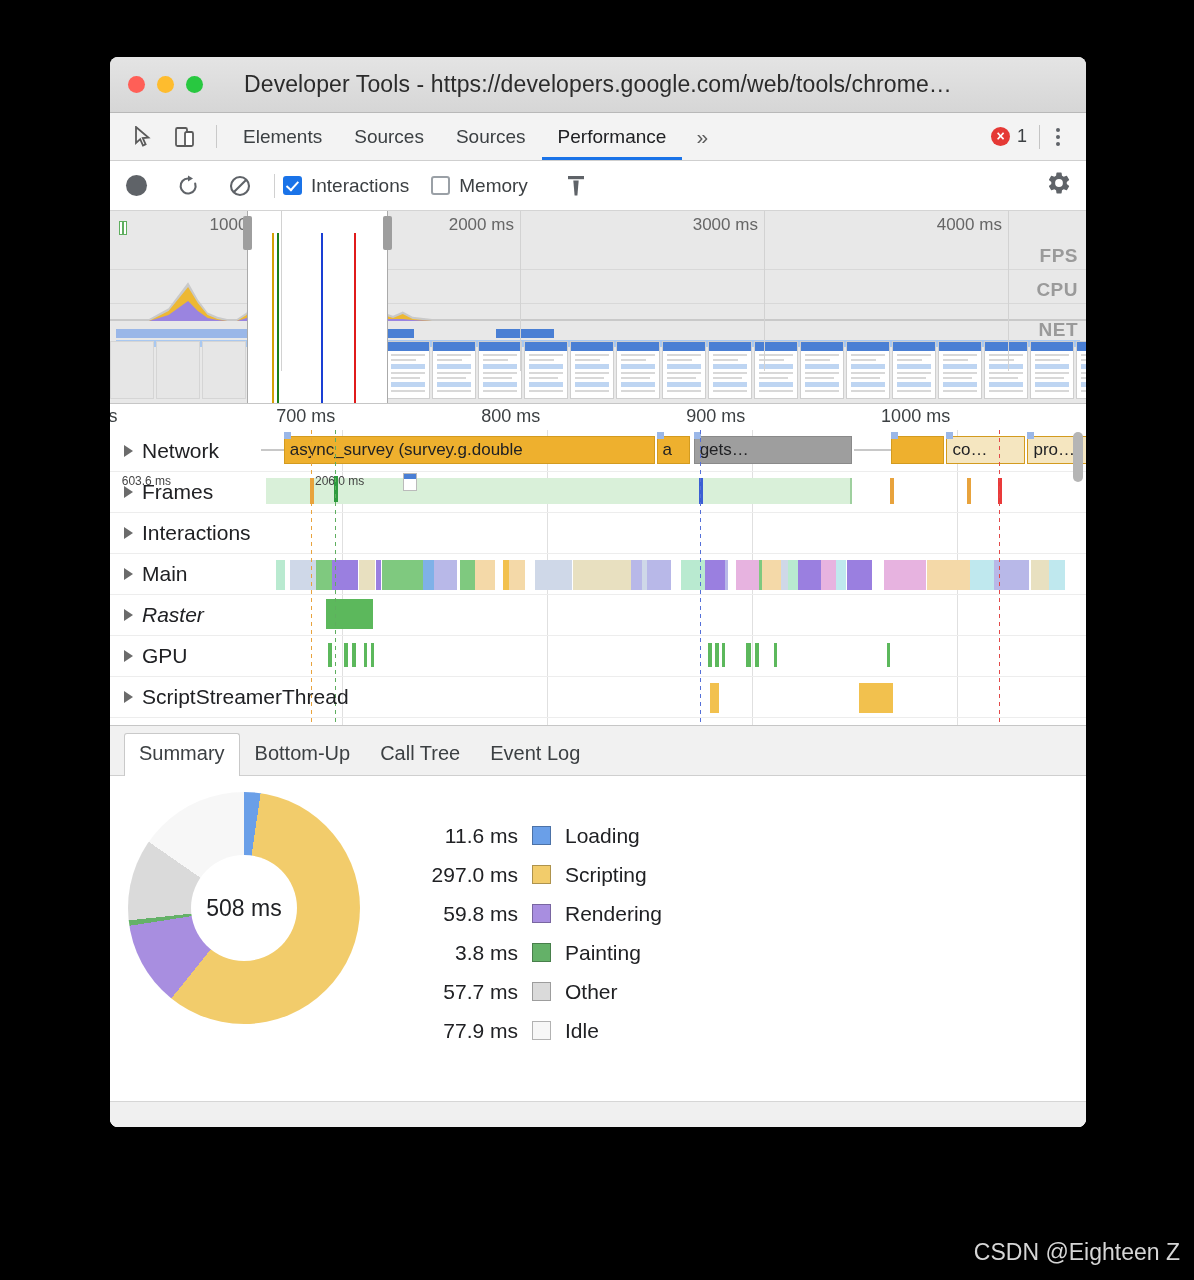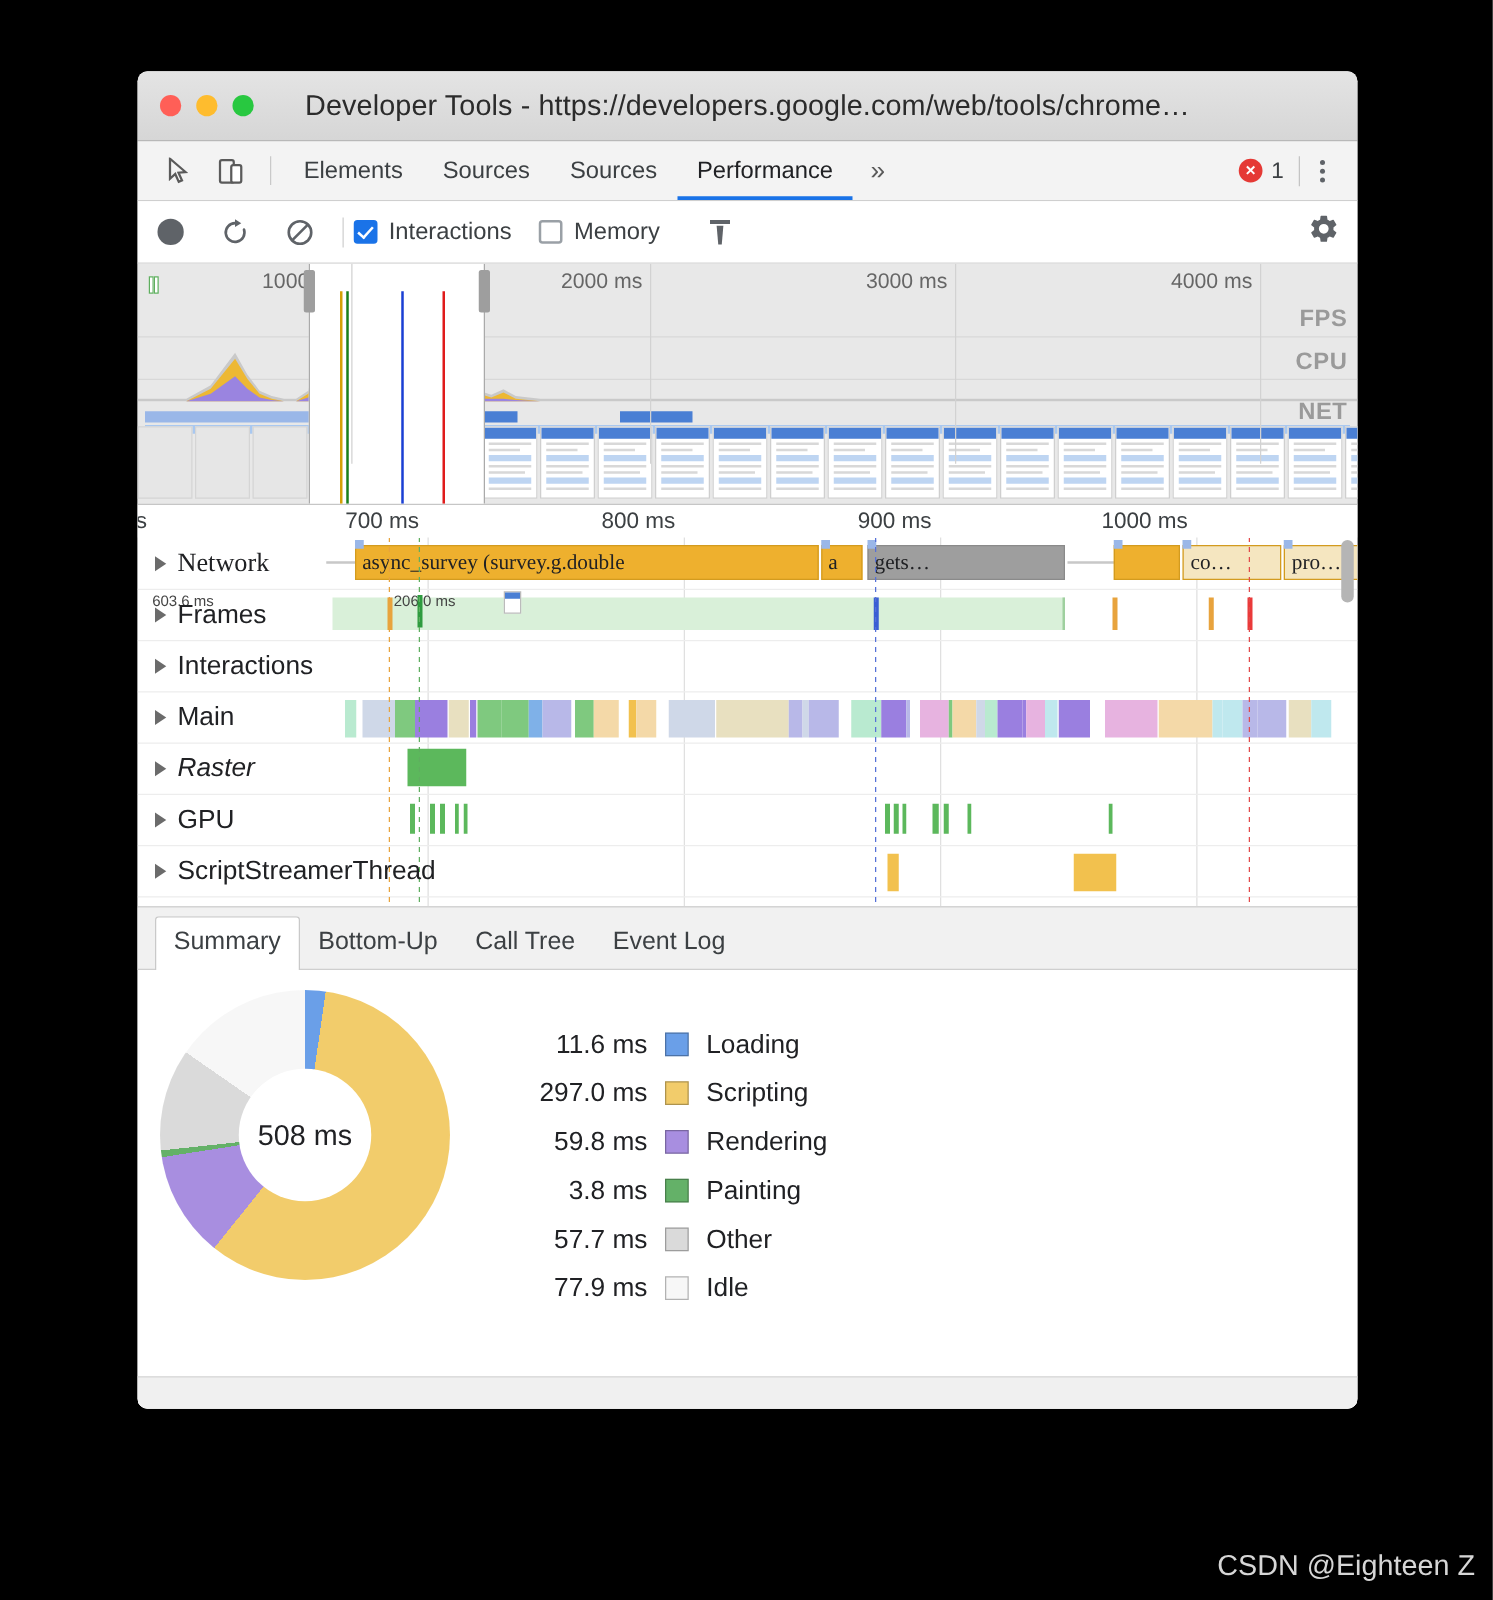--- a/index.html
+++ b/index.html
@@ -555,21 +555,21 @@
         <span class="fc-tick" style="left: 65.8%;">900 ms</span>
         <span class="fc-tick" style="left: 86.8%;">1000 ms</span>
       </div>
     <div id="fc-grid">
         <span class="fc-grid" style="left: 23.8%;"></span>
         <span class="fc-grid" style="left: 44.8%;"></span>
         <span class="fc-grid" style="left: 65.8%;"></span>
         <span class="fc-grid" style="left: 86.8%;"></span>
       </div>
     <div id="fc-tracks">
-        <div class="track" style="top: 26px; height: 42px; font-family: Liberation Serif, serif;">
+        <div class="track" style="top: 26px; height: 42px;">
           <div class="track-head">
             <span class="tri"></span>
             <span class="track-name">Network</span>
           </div>
           <span class="net-line" style="left: 15.5%; width: 2.6%;"></span>
           <span class="net-line" style="left: 76.2%; width: 4%;"></span>
           <div class="net-bar" style="left: 17.8%; width: 38%; background: rgb(238, 176, 46); border: 1px solid rgb(211, 155, 31);">async_survey (survey.g.double</div>
           <span style="position: absolute; left: 17.8%; top: 2px; width: 7px; height: 7px; background: rgb(154, 183, 232);"></span>
           <div class="net-bar" style="left: 56%; width: 3.4%; background: rgb(238, 176, 46); border: 1px solid rgb(211, 155, 31);">a</div>
           <span style="position: absolute; left: 56%; top: 2px; width: 7px; height: 7px; background: rgb(154, 183, 232);"></span>

